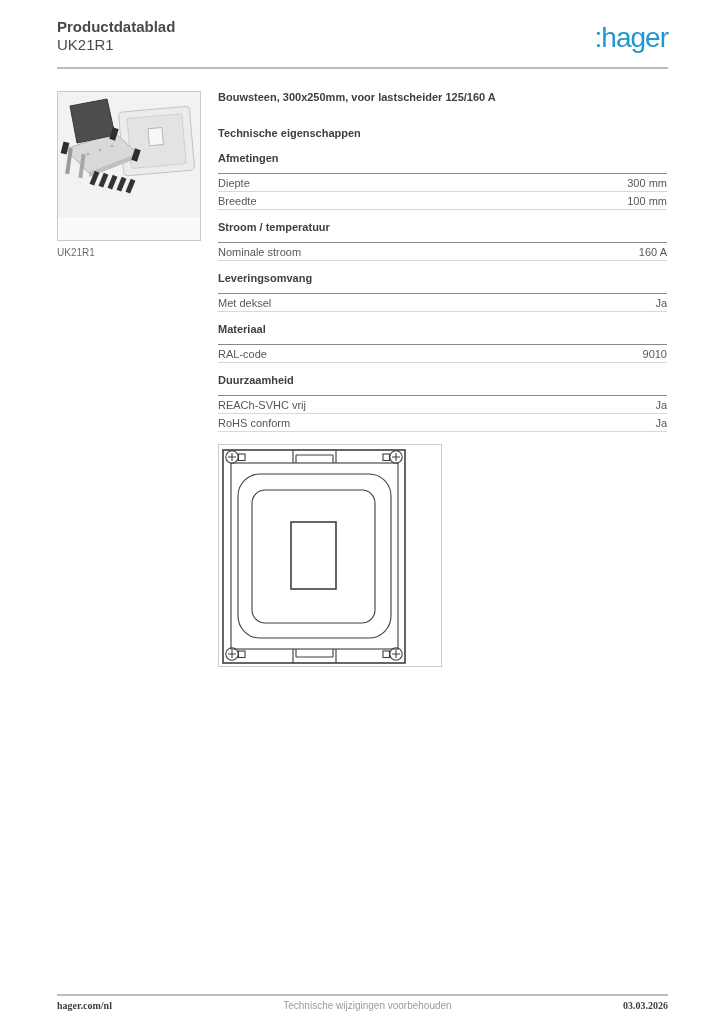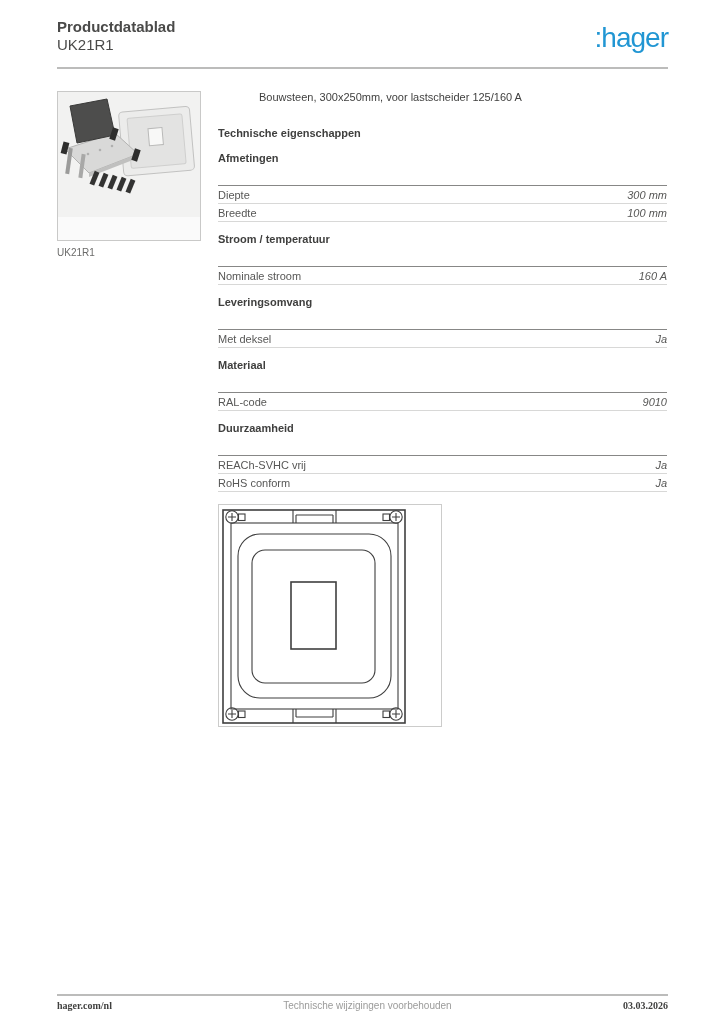--- a/index.html
+++ b/index.html
@@ -29,35 +29,35 @@
     background:#bcbcbb;
   }
   
   .left-col { position:absolute; left:57px; top:91px; width:145px; }
   .product-image-box {
     width:144px; height:150px; border:1px solid #c9c9c8; background:#fff;
   }
   .image-caption { margin-top:6px; font-size:10px; color:#6b6b6a; }
   
   .right-col { position:absolute; left:218px; top:91px; width:449px; }
-  .product-title { font-size:11px; font-weight:normal; line-height:13px;margin-left:41px; }
+  .product-title { font-size:11px; font-weight:bold; line-height:13px; }
   .section-title { margin-top:23px; font-size:11px; font-weight:bold; line-height:12px; }
   .spec-groups { margin-top:13px; }
   .spec-group { margin-top:11px; }
   .spec-group:first-child { margin-top:0; }
   .group-title {
     font-size:11px; font-weight:bold; line-height:12px;
-    padding-bottom:21px; border-bottom:1px solid #878786;margin-top:8px;
+    padding-bottom:9px; border-bottom:1px solid #878786;margin-top:8px;
   }
   .spec-row {
     display:flex; justify-content:space-between;
     font-size:11px; line-height:12px; color:#575756;
     padding:3px 0 2px 0; border-bottom:1px solid #d8d8d7;
   }
-  .spec-value { text-align:center;font-style:italic; }
+  .spec-value { text-align:center; }
   .drawings-title { margin-top:18px; }
   .drawing-box {
     margin-top:12px; width:224px; height:223px;
     border:1px solid #cccccb; background:#fff;
   }
   
   .footer-rule {
     position:absolute; left:57px; top:994px; width:611px; height:2px;
     background:#bcbcbb;
   }

